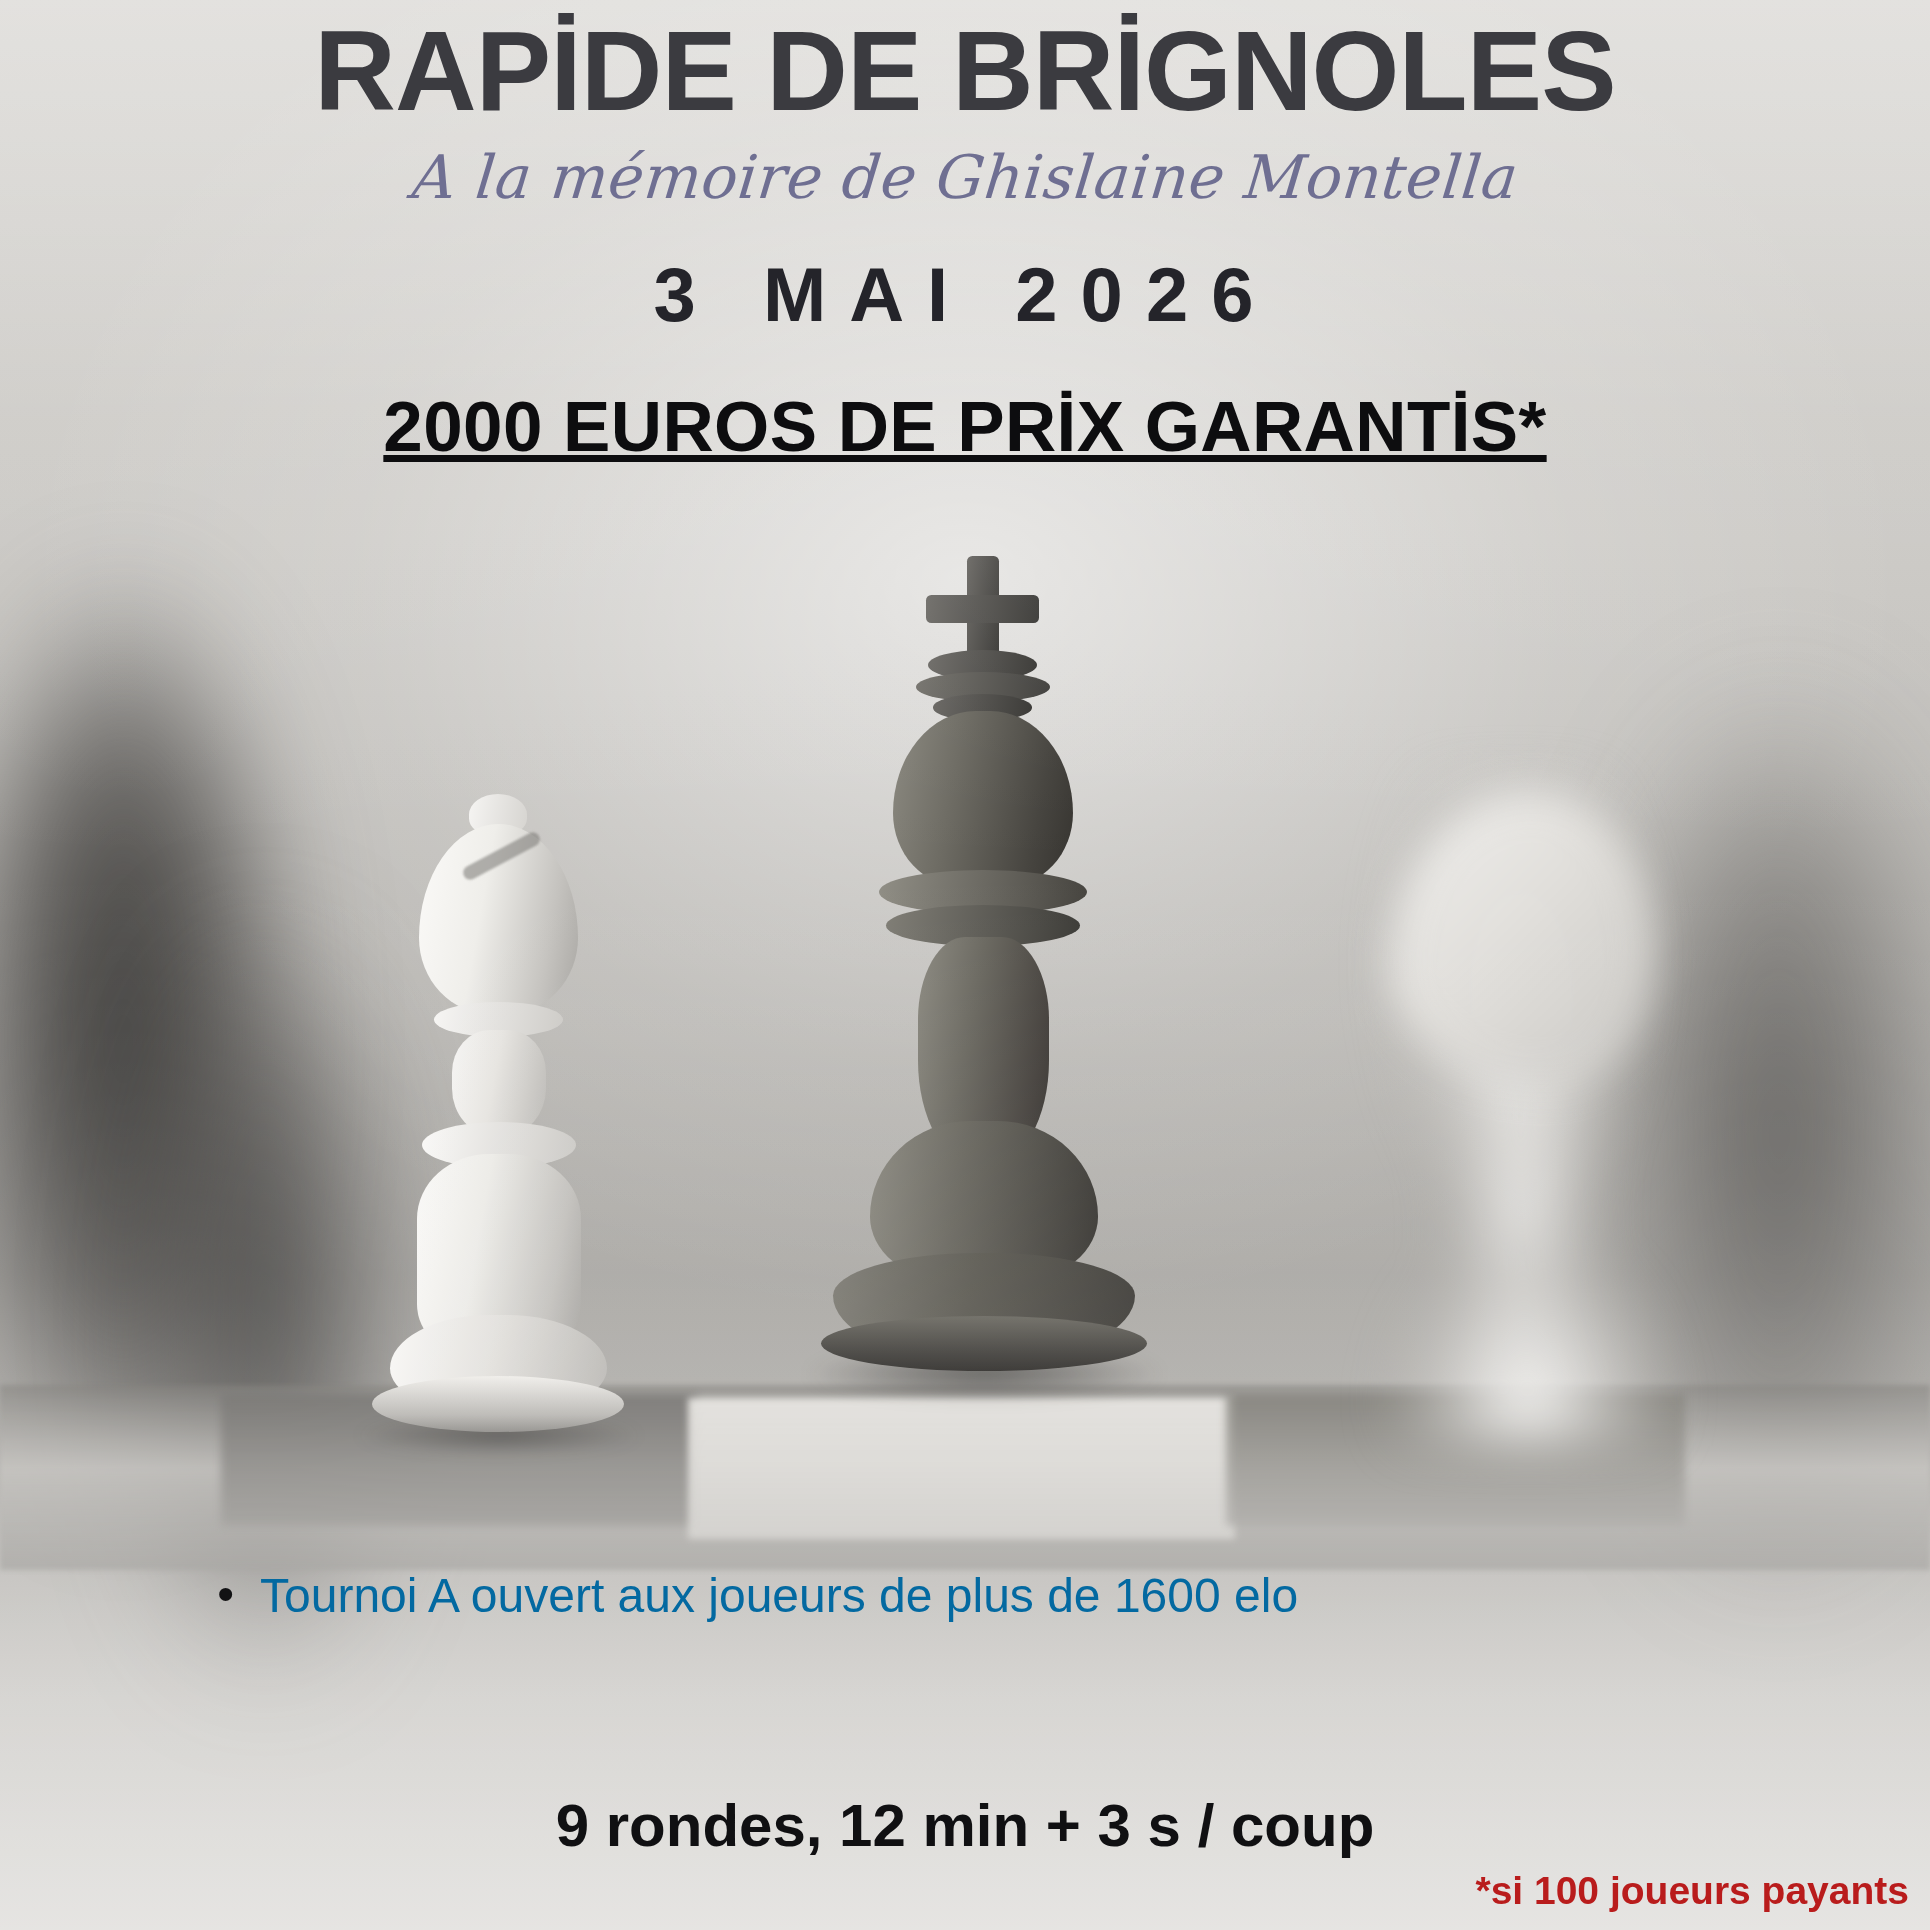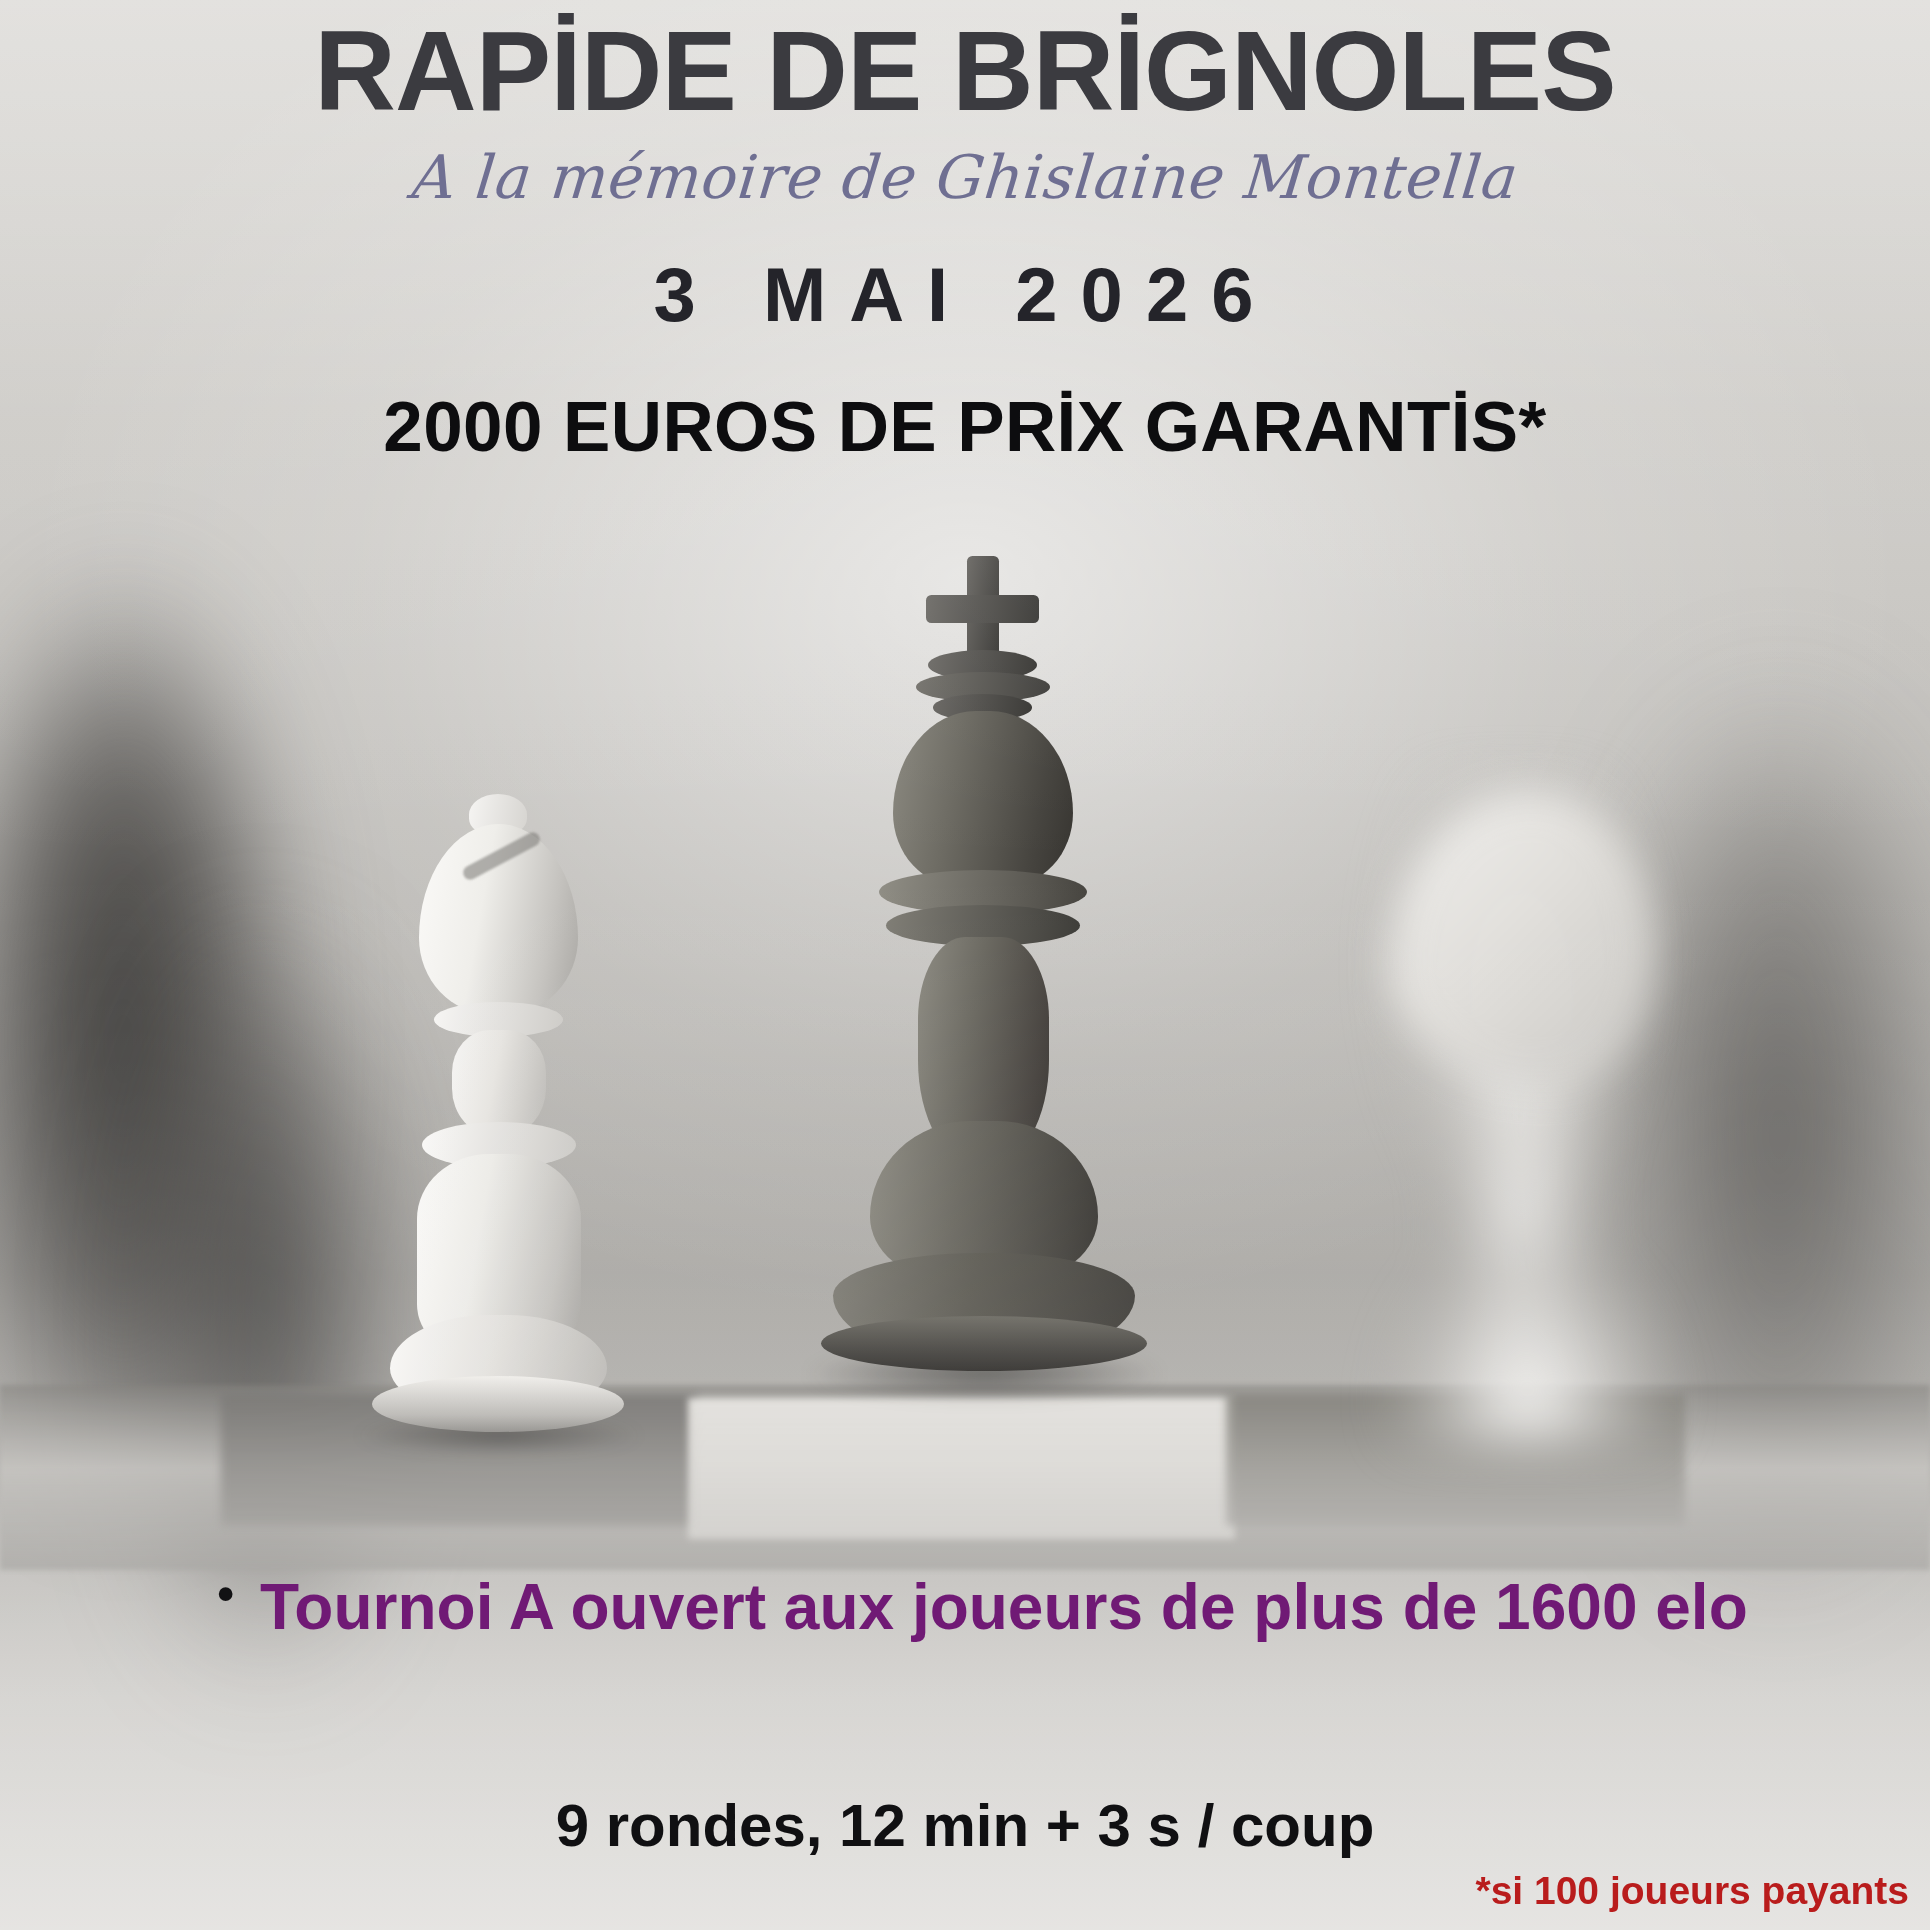--- a/index.html
+++ b/index.html
@@ -302,37 +302,38 @@
     white-space: nowrap;
   }
   .prize {
     margin-top: 48px;
     font-size: 71px;
     font-weight: 700;
     color: #0d0d0f;
     text-align: center;
     letter-spacing: 0.4px;
     white-space: nowrap;
+    text-decoration: underline;
   }
 
   .bullets {
     position: absolute;
     left: 212px;
     right: 106px;
     top: 1562px;
     margin: 0;
     padding: 0;
     list-style: none;
   }
   .bullets li {
     position: relative;
     padding-left: 48px;
-    font-size: 64px;
-    font-weight: 700;
-    color: #701a75;
+    font-size: 48px;
+    font-weight: 400;
+    color: #0369a1;
     line-height: 1.42;
     white-space: nowrap;
   }
   .bullets li::before {
     content: "\2022";
     position: absolute;
     left: 5.3px;
     top: -1.8px;
     font-size: 48px;
     color: #121214;

